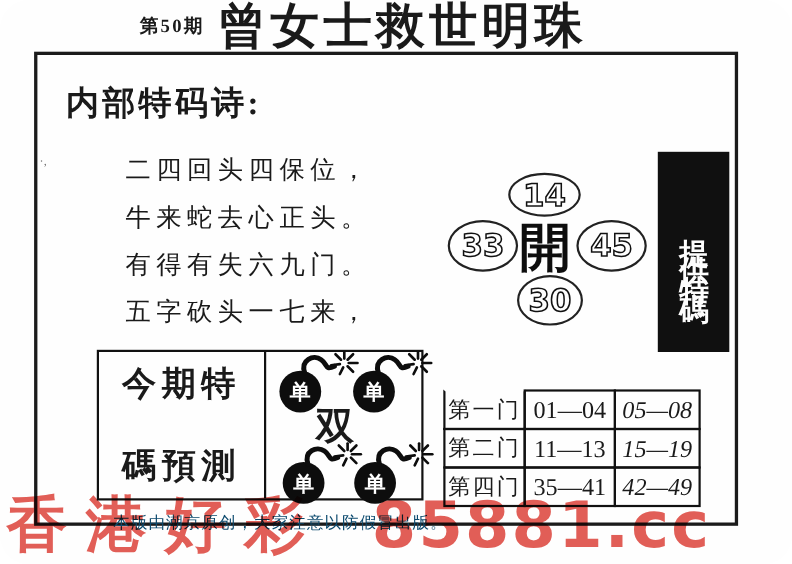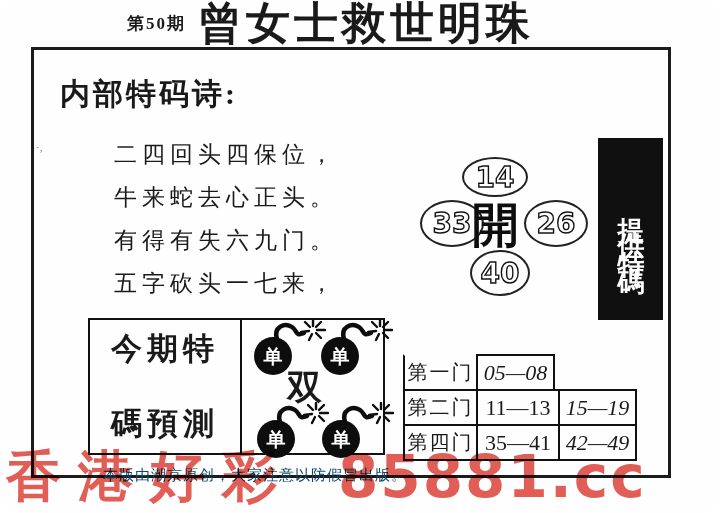--- a/index.html
+++ b/index.html
@@ -18,21 +18,21 @@
   .margin-mark { position:absolute; left:36px; top:141px; font-size:11px; color:#777; }
   .poem { position:absolute; left:114px; top:133px; font-size:23px; letter-spacing:5px; }
   .poem .pl { height:43px; line-height:43px; }
 
   
   .oval { position:absolute; border:2px solid #222; border-radius:50%;
           display:flex; align-items:center; justify-content:center;
           font-family:"DejaVu Sans", sans-serif; font-weight:bold; font-size:28px;
           color:#fff; -webkit-text-stroke:1.4px #111; background:transparent; }
   .ov-top    { left:462px; top:157px; width:66px; height:40px; }
-  .ov-left   { left:420px; top:200px; width:64px; height:47px; }
+  .ov-left   { left:407px; top:200px; width:64px; height:47px; }
   .ov-right  { left:524px; top:200px; width:64px; height:47px; }
   .ov-bottom { left:470px; top:250px; width:60px; height:46px; }
   .open-char { position:absolute; left:472px; top:194px; font-size:47px; font-weight:bold; color:#0d0d0d; }
 
   
   .banner { position:absolute; left:598px; top:138px; width:65px; height:182px; background:#101010;
             display:flex; align-items:center; justify-content:center; }
   .banner span { writing-mode:vertical-rl; text-orientation:upright; color:#fdfdfd;
                  font-size:27px; font-weight:bold; letter-spacing:17px; line-height:1; }
 
@@ -82,22 +82,22 @@
   <div class="margin-mark">·,</div>
   <div class="poem">
     <div class="pl">二四回头四保位，</div>
     <div class="pl">牛来蛇去心正头。</div>
     <div class="pl">有得有失六九门。</div>
     <div class="pl">五字砍头一七来，</div>
   </div>
 
   <div class="oval ov-top">14</div>
   <div class="oval ov-left">33</div>
-  <div class="oval ov-right">26</div>
-  <div class="oval ov-bottom">40</div>
+  <div class="oval ov-right">45</div>
+  <div class="oval ov-bottom">30</div>
   <div class="open-char">開</div>
 
   <div class="banner">
     <span>提供特碼</span>
   </div>
 
   <div class="pred-box">
     <div class="pred-label">
       <div>今期特</div>
       <div>碼預測</div>
@@ -165,20 +165,21 @@
         </g>
         <text x="23" y="44" text-anchor="middle" font-size="19" font-weight="bold" fill="#ffffff">单</text>
       </svg>
 
     </div>
   </div>
 
   <div class="gate-table">
     <div class="gt-row">
       <div class="gt-cell gt-gate no-top">第一门</div>
+      <div class="gt-cell gt-r1">01—04</div>
       <div class="gt-cell gt-r2">05—08</div>
     </div>
     <div class="gt-row">
       <div class="gt-cell gt-gate">第二门</div>
       <div class="gt-cell gt-r1">11—13</div>
       <div class="gt-cell gt-r2">15—19</div>
     </div>
     <div class="gt-row">
       <div class="gt-cell gt-gate">第四门</div>
       <div class="gt-cell gt-r1">35—41</div>

